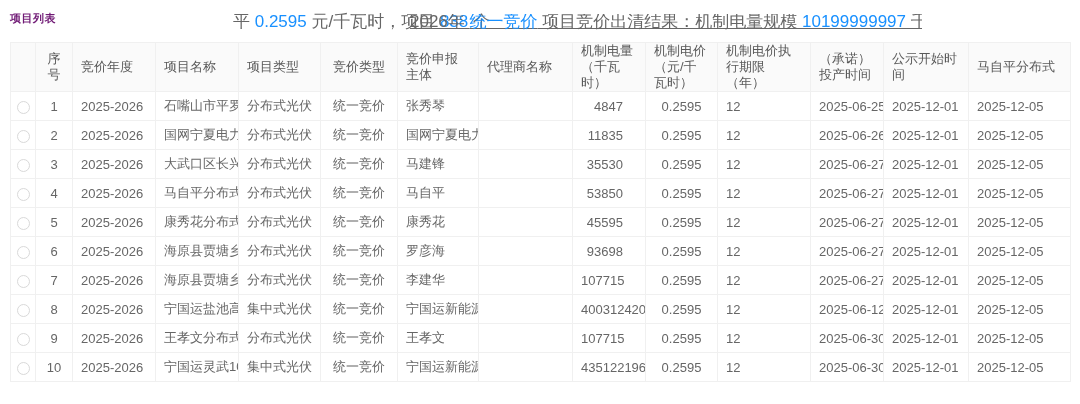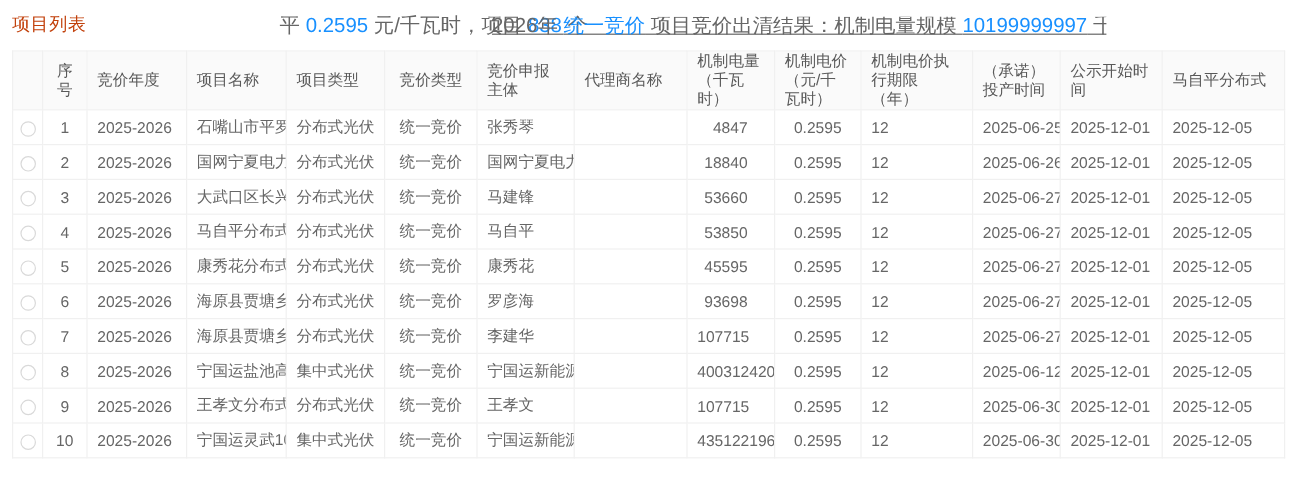--- a/index.html
+++ b/index.html
@@ -6,21 +6,21 @@
   * { box-sizing: border-box; }
   html,body { margin:0; padding:0; }
   body {
     width:1080px; height:404px; position:relative; overflow:hidden;
     background:#ffffff;
     font-family:"Liberation Sans","DejaVu Sans",sans-serif;
   }
   .titlebar { position:absolute; top:0; left:0; width:1080px; height:42px; }
   .page-title {
     position:absolute; left:10px; top:11px;
-    font-size:15px; font-weight:400; color:#c2410c; letter-spacing:0.5px;
+    font-size:11px; font-weight:700; color:#701a75; letter-spacing:0.5px;
   }
   .stats {
     position:absolute; top:14px; font-size:17px; color:#666;
     white-space:nowrap; height:16px; line-height:16px;
   }
   .stats1 { left:233px; }
   .stats2 { left:410px; width:512px; overflow:hidden;text-decoration:underline; }
   .num { color:var(--accent); }
 
   .table-wrap { position:absolute; top:42px; left:10px; width:1060px; }
@@ -115,38 +115,38 @@
 
         <tr>
           <td class="radio-col"><span class="radio"></span></td>
           <td class="c">2</td>
           <td>2025-2026</td>
           <td>国网宁夏电力...</td>
           <td>分布式光伏</td>
           <td class="c">统一竞价</td>
           <td>国网宁夏电力...</td>
           <td></td>
-          <td class="r">18840</td>
+          <td class="r">11835</td>
           <td class="c">0.2595</td>
           <td>12</td>
           <td>2025-06-26</td>
           <td>2025-12-01</td>
           <td>2025-12-05</td>
         </tr>
 
         <tr>
           <td class="radio-col"><span class="radio"></span></td>
           <td class="c">3</td>
           <td>2025-2026</td>
           <td>大武口区长兴...</td>
           <td>分布式光伏</td>
           <td class="c">统一竞价</td>
           <td>马建锋</td>
           <td></td>
-          <td class="r">53660</td>
+          <td class="r">35530</td>
           <td class="c">0.2595</td>
           <td>12</td>
           <td>2025-06-27</td>
           <td>2025-12-01</td>
           <td>2025-12-05</td>
         </tr>
 
         <tr>
           <td class="radio-col"><span class="radio"></span></td>
           <td class="c">4</td>

